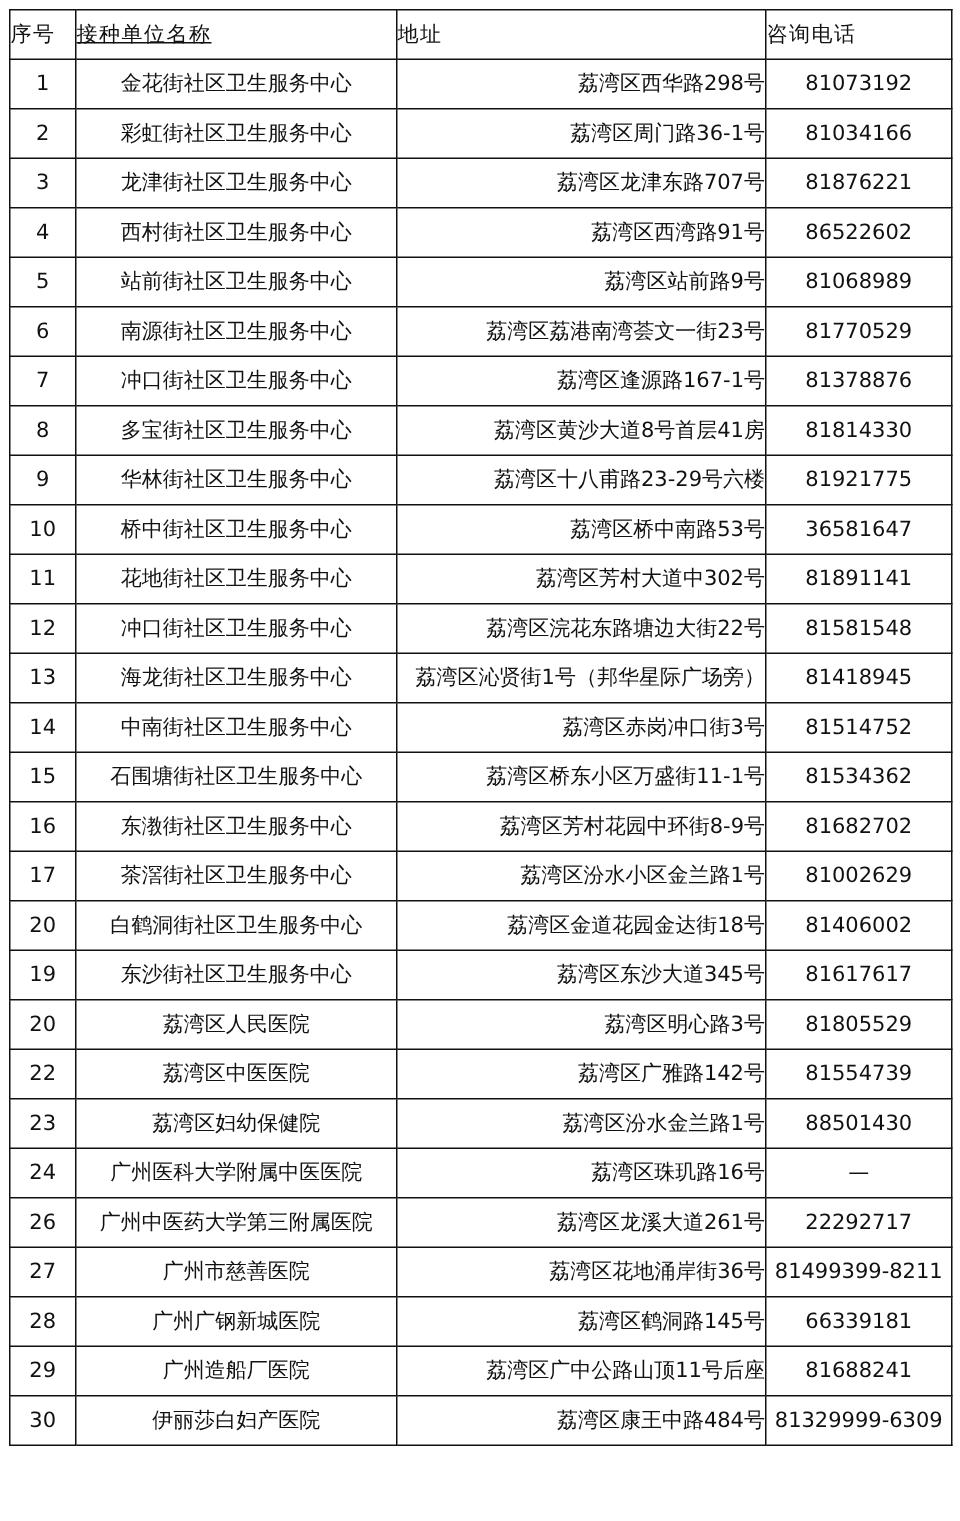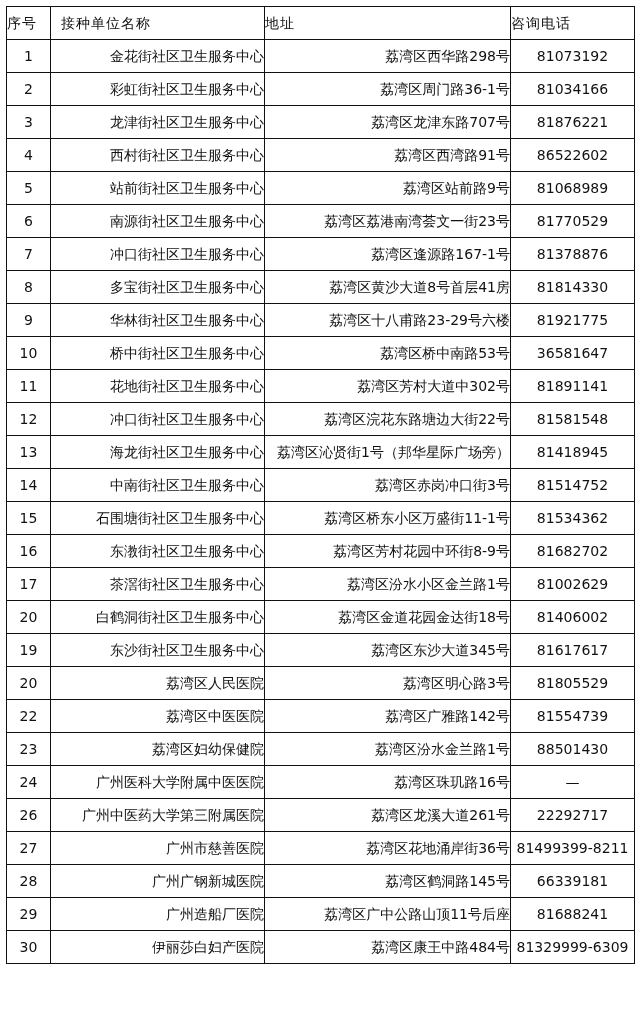--- a/index.html
+++ b/index.html
@@ -37,37 +37,37 @@
   }
   col.c-index { width: 44px; }
   col.c-unit  { width: 214px; }
   col.c-addr  { width: 246px; }
   col.c-phone { width: 124px; }
 
   .cell-index {
     text-align: center;
   }
   .cell-unit {
-    text-align: right;
+    text-align: center;
     padding-left: 10px;
   }
   .cell-addr {
     text-align: right;
   }
   .cell-phone {
     text-align: center;
   }
   thead th {
     text-align: left;
     font-size: 14px;
     letter-spacing: 1px;
   }
   thead th.h-unit {
     text-align: left;
-    padding-left: 10px;
+    text-decoration: underline;
   }
   .row-even td { background: #ffffff; }
   .row-odd td { background: #ffffff; }
 </style>
 </head>
 <body>
 
 <div class="sheet">
   <table class="vaccine-table">
     <colgroup>

